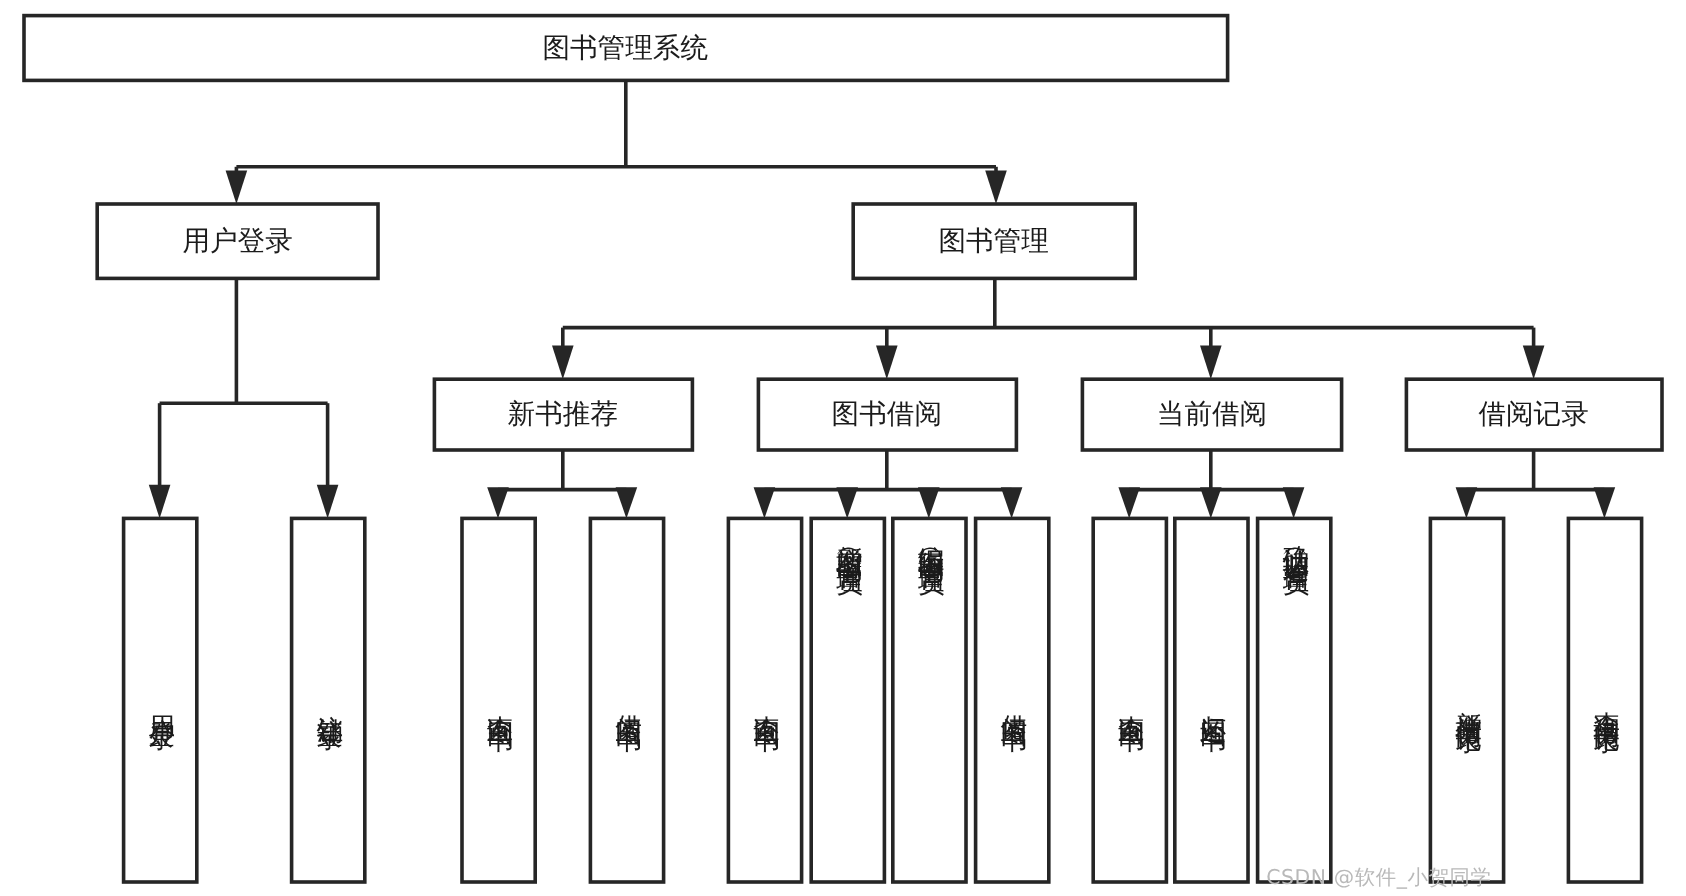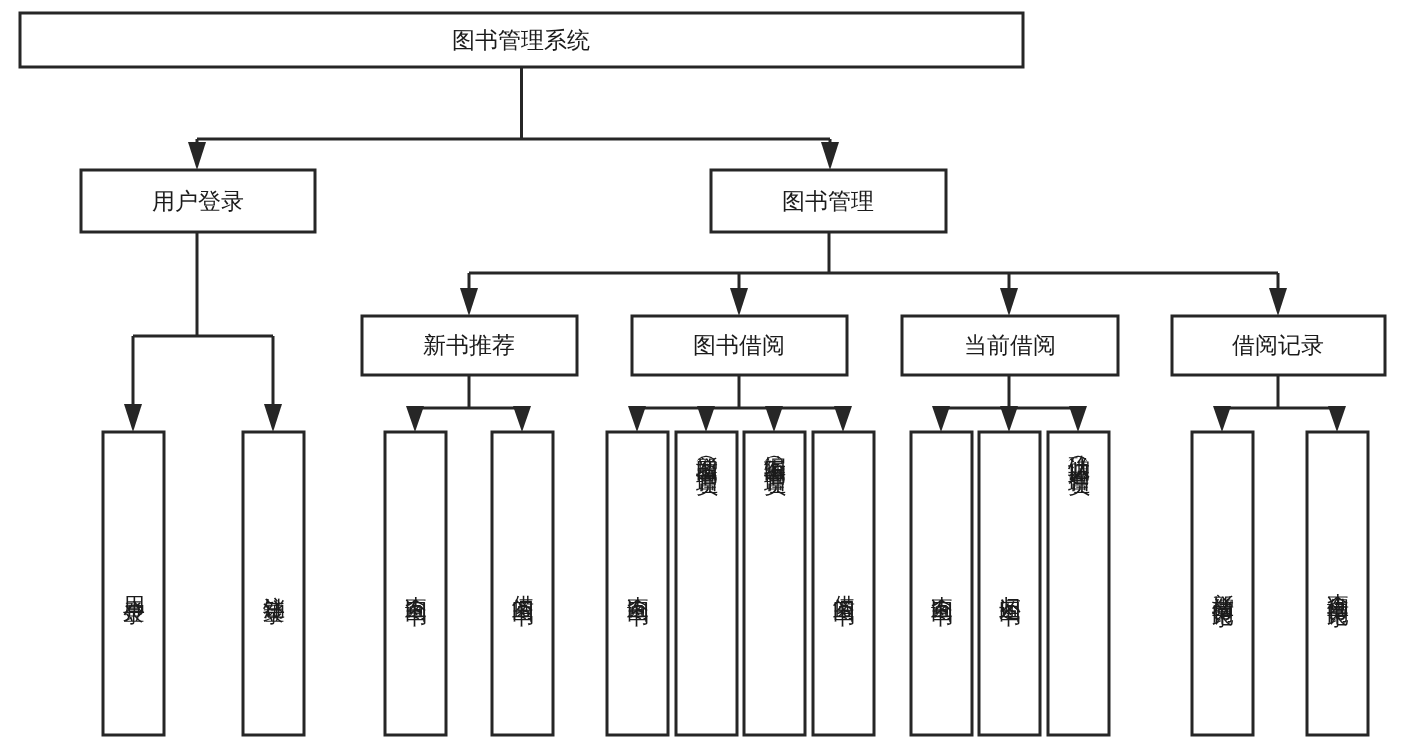--- a/index.html
+++ b/index.html
@@ -224,13 +224,14 @@
   <div class="node-label-v-wrap" style="left:1048px; top:437px; width:61px; height:298px; align-items:flex-start;">
     <span class="node-label-v">确认归还（管理员）</span>
   </div>
   <div class="node-label-v-wrap" style="left:1192px; top:432px; width:61px; height:303px;">
     <span class="node-label-v">新增借阅记录</span>
   </div>
   <div class="node-label-v-wrap" style="left:1307px; top:432px; width:61px; height:303px;">
     <span class="node-label-v">查询借阅记录</span>
   </div>
 
+  <div class="watermark">CSDN @软件_小贺同学</div>
 </div>
 
 </body></html>

